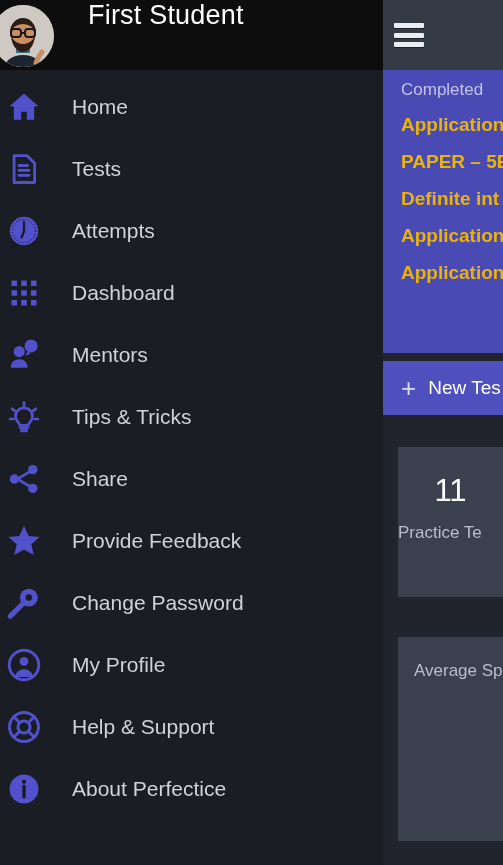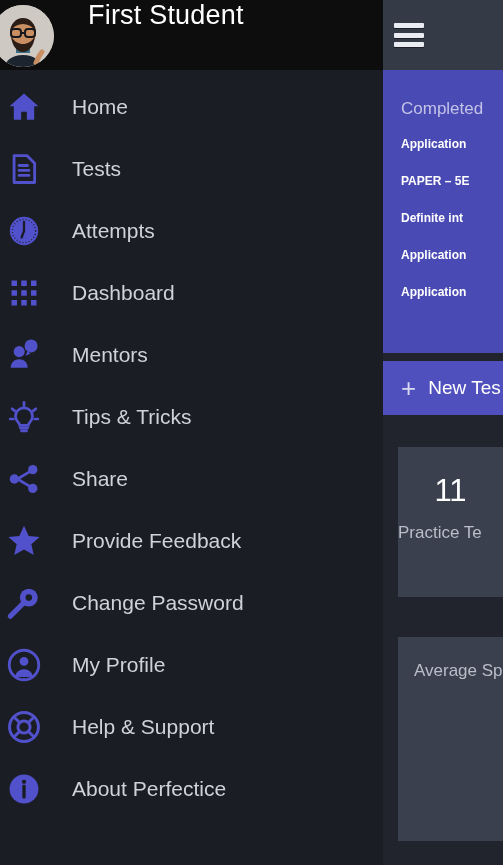--- a/index.html
+++ b/index.html
@@ -25,29 +25,29 @@
   }
   .hamburger span {
     display: block; height: 5px; border-radius: 1px;
     background: #e9ecf2;
     box-shadow: 0 1px 0 rgba(0,0,0,.45);
   }
 
   .purple-card {
     position: absolute; left: 383px; top: 70px; right: 0; height: 283px;
     background: #4a4ab4;
-    padding: 28px 0 0 18px;
+    padding: 9px 0 0 18px;
     overflow: hidden;
   }
   .purple-card .head {
     color: #c3c3e8; font-size: 17px; line-height: 22px;
     white-space: nowrap; margin-bottom: 13px;
   }
   .purple-card .row {
-    color: #ffffff; font-size: 12px; font-weight: bold; line-height: 22px;
+    color: #eab308; font-size: 19px; font-weight: bold; line-height: 22px;
     white-space: nowrap; margin-bottom: 15px;
   }
 
   .new-test-bar {
     position: absolute; left: 383px; top: 361px; right: 0; height: 54px;
     background: #4f4fbd;
     display: flex; align-items: center; padding-left: 18px;
     overflow: hidden;
   }
   .new-test-bar .plus {

